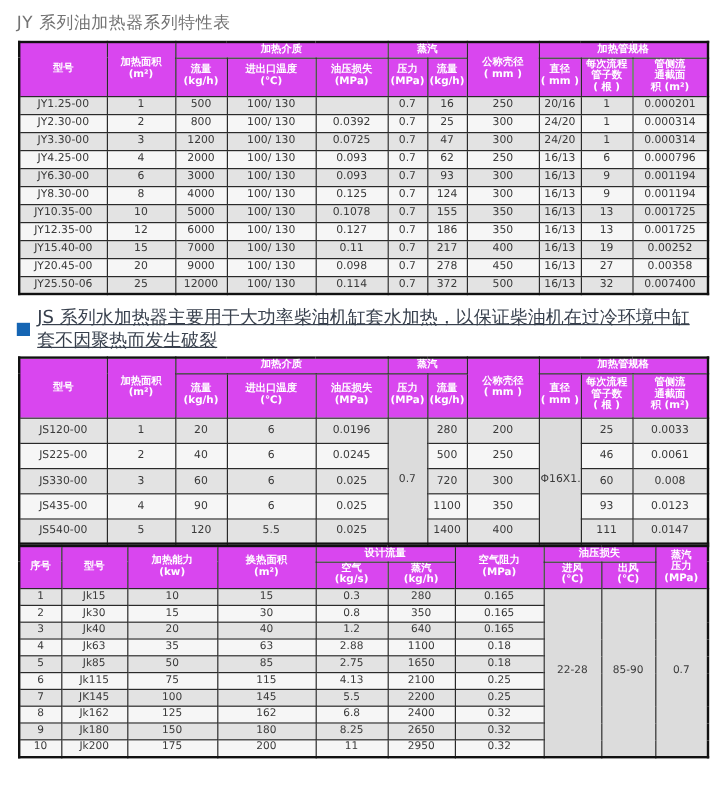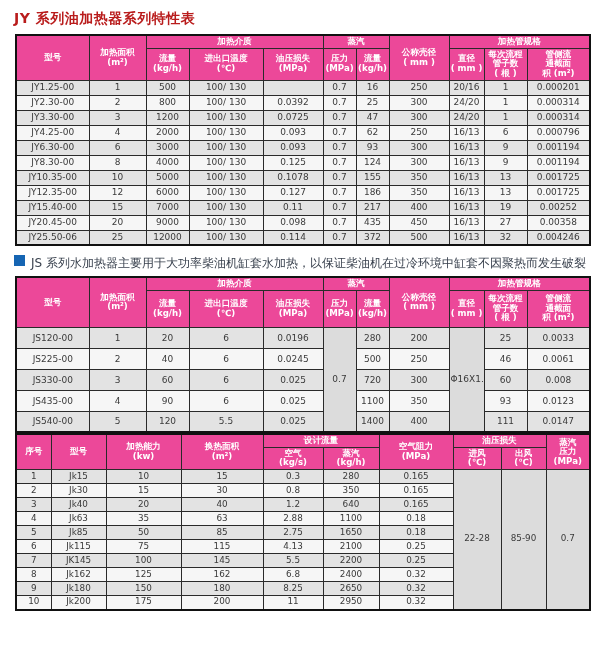--- a/index.html
+++ b/index.html
@@ -1,26 +1,26 @@
 <!DOCTYPE html>
 <html><head>
 <meta charset="utf-8">
 <style>
   html,body{margin:0;padding:0;background:#ffffff;}
   body{width:600px;height:670px;overflow:hidden;
        font-family:"DejaVu Sans","Liberation Sans",sans-serif;color:#333;}
   .page{padding:6px 12px 0 12px;}
-  .sec-title{color:#b91c1c;font-size:14px;font-weight:bold;margin:4px 0 6px 2px;letter-spacing:.5px;}
-  .note{display:flex;align-items:flex-start;gap:6px;font-size:12px;color:#38404d;margin:9px 0 4px 2px;}
+  .sec-title{color:#737373;font-size:14px;font-weight:normal;margin:4px 0 6px 2px;letter-spacing:.5px;}
+  .note{display:flex;align-items:center;gap:6px;font-size:15px;color:#38404d;margin:9px 0 4px 2px;text-decoration:underline;}
   .bullet{width:11px;height:11px;background:#1565b3;display:inline-block;flex:0 0 auto;}
   table{border-collapse:collapse;table-layout:fixed;width:574px;margin-left:3px;
         border:2px solid #111;}
   th,td{border:1px solid #2a2a2a;text-align:center;vertical-align:middle;
         padding:1px 1px;line-height:1.12;overflow:hidden;}
-  thead th{background:#ec4899;color:#ffffff;font-weight:bold;font-size:8.6px;white-space:pre-line;margin-top:46px;}
+  thead th{background:#d946ef;color:#ffffff;font-weight:bold;font-size:8.6px;white-space:pre-line;margin-top:46px;}
   tbody td{font-size:9px;color:#3a3a3a;white-space:nowrap;}
   tbody tr:nth-child(odd) td{background:#e3e3e3;}
   tbody tr:nth-child(even) td{background:#f6f6f6;}
   tbody td.merged{background:#dcdcdc !important;}
   table.t-jy tbody tr{height:15px;margin-top:24px;}
   table.t-js tbody tr{height:21px;}
   table.t-js thead tr.sub th{height:34px;}
   table.t-jk tbody tr{height:14px;}
   table.t-jk tbody td{font-size:8.8px;}
 </style>
@@ -195,38 +195,38 @@
           <td>19</td>
           <td>0.00252</td>
         </tr>
         <tr>
           <td>JY20.45-00</td>
           <td>20</td>
           <td>9000</td>
           <td>100/ 130</td>
           <td>0.098</td>
           <td>0.7</td>
-          <td>435</td>
+          <td>278</td>
           <td>450</td>
           <td>16/13</td>
           <td>27</td>
           <td>0.00358</td>
         </tr>
         <tr>
           <td>JY25.50-06</td>
           <td>25</td>
           <td>12000</td>
           <td>100/ 130</td>
           <td>0.114</td>
           <td>0.7</td>
           <td>372</td>
           <td>500</td>
           <td>16/13</td>
           <td>32</td>
-          <td>0.004246</td>
+          <td>0.007400</td>
         </tr>
       </tbody>
     </table>
 
   <div class="note">
     <span class="bullet"></span>
     <span>JS 系列水加热器主要用于大功率柴油机缸套水加热，以保证柴油机在过冷环境中缸套不因聚热而发生破裂</span>
   </div>
 
 

